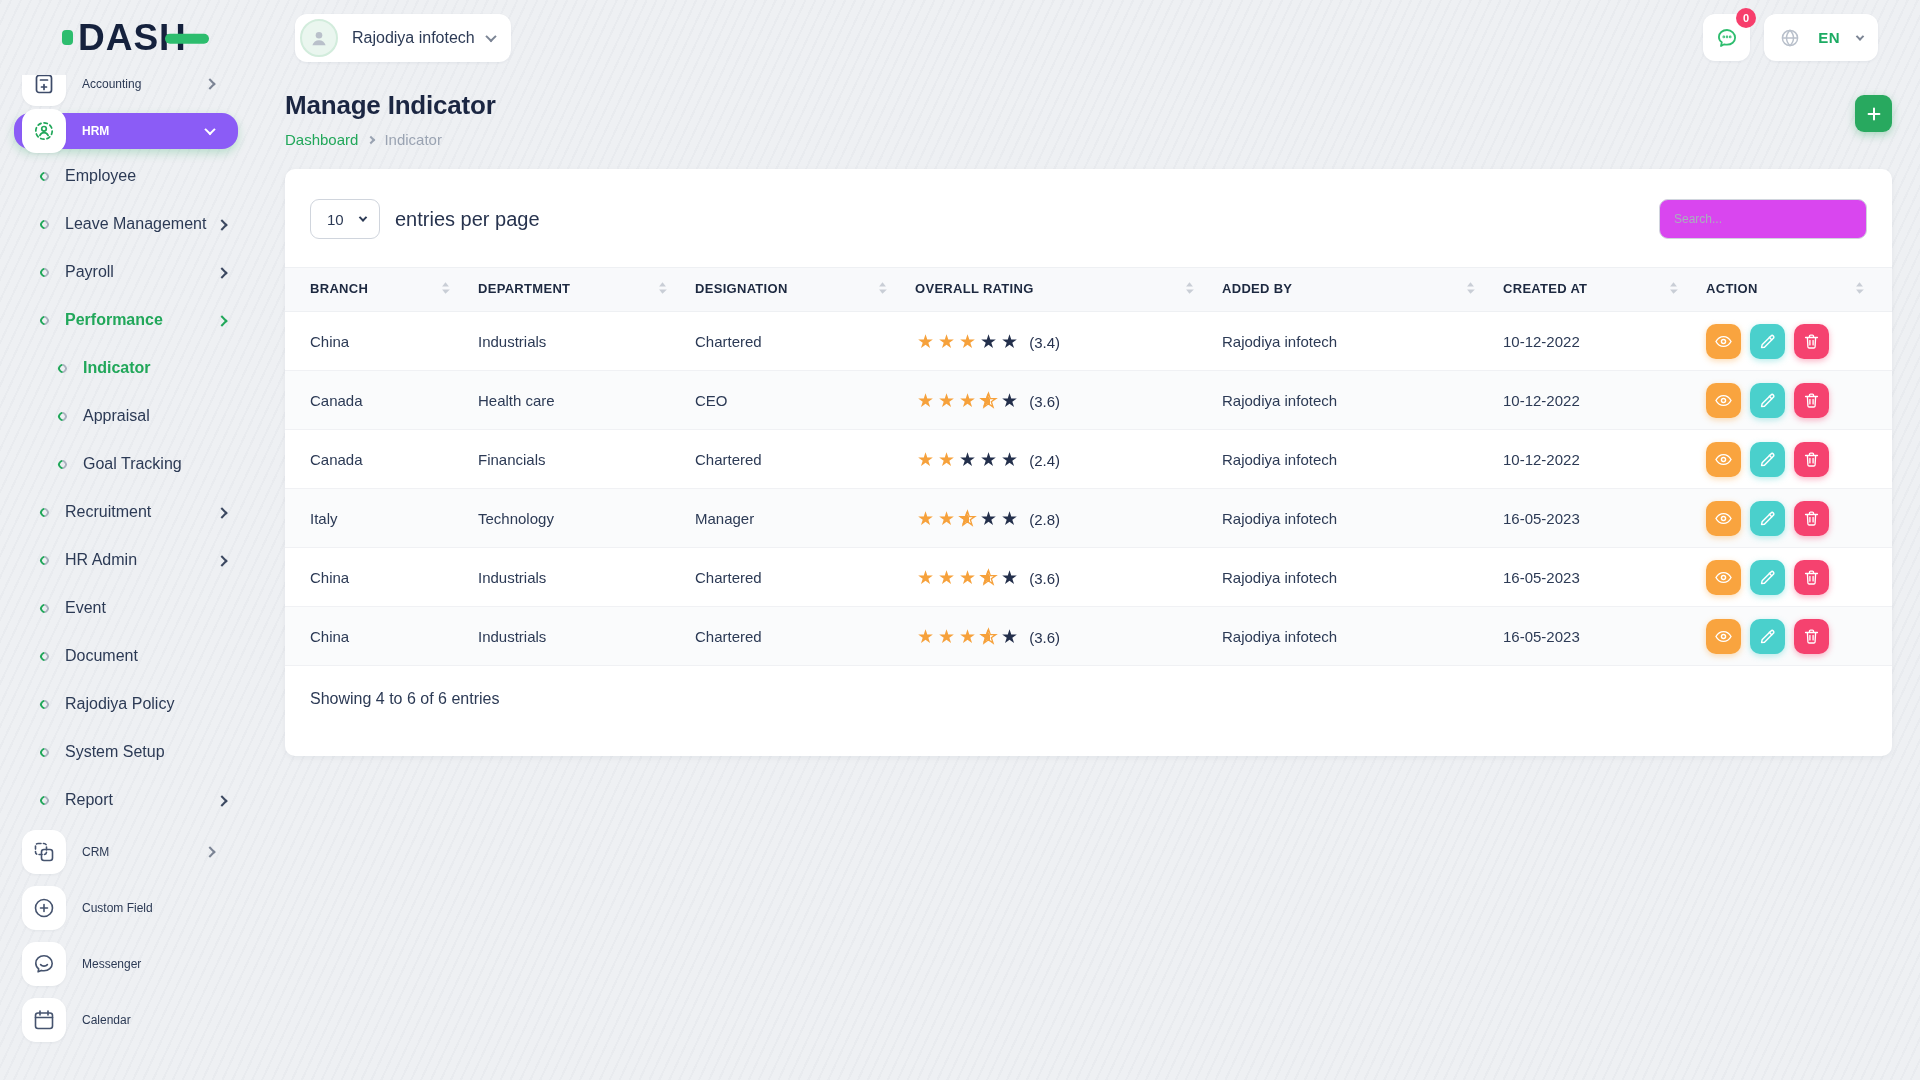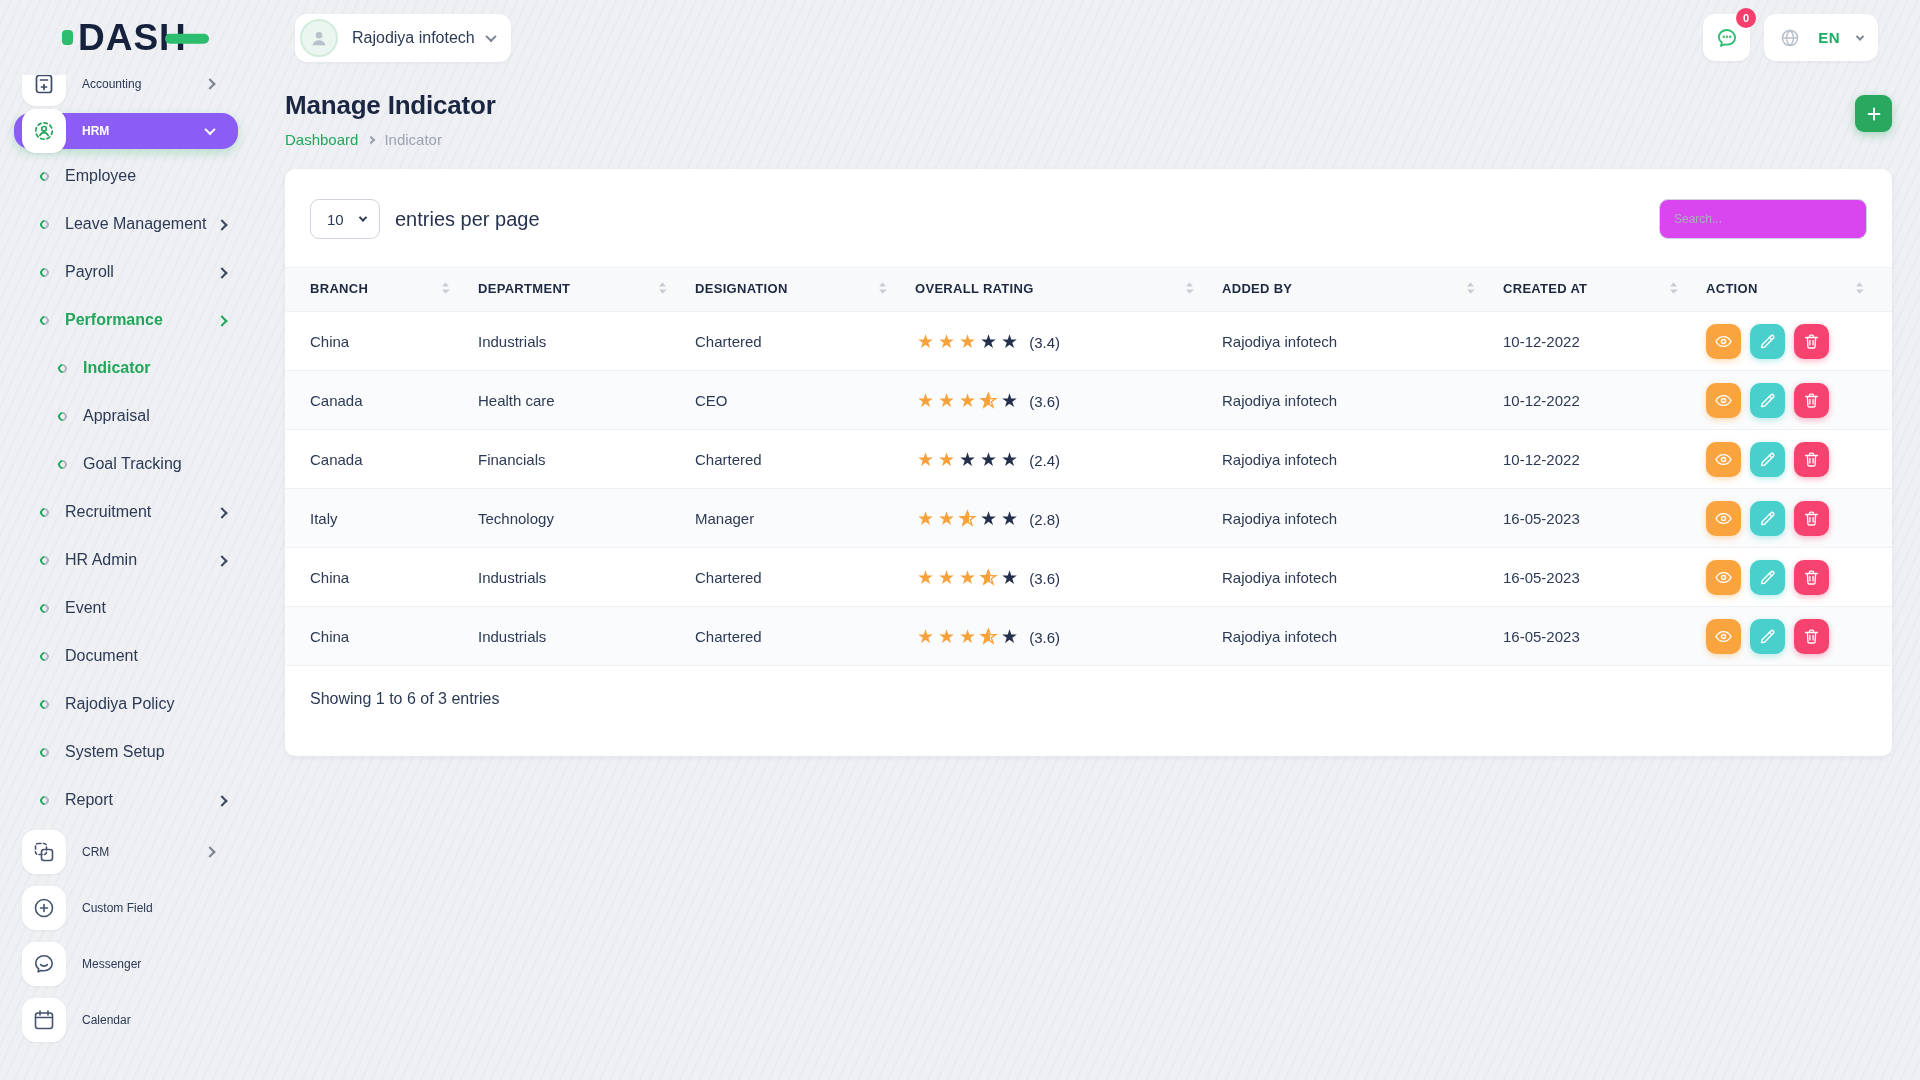--- a/index.html
+++ b/index.html
@@ -585,15 +585,15 @@
                   <svg viewBox="0 0 24 24" fill="none" stroke="#fff" stroke-width="1.7" stroke-linecap="round" stroke-linejoin="round">
                     <path d="M4.5 7h15M9.5 7V5.2c0-.7.5-1.2 1.2-1.2h2.6c.7 0 1.2.5 1.2 1.2V7M6.8 7l.7 11.8c.1.8.7 1.4 1.5 1.4h6c.8 0 1.4-.6 1.5-1.4L17.2 7"></path>
                     <path d="M10 10.5v5.8M14 10.5v5.8"></path>
                   </svg>
                 </span>
               </button></td>
           </tr>
         </tbody>
     </table>
 
-    <div class="table-footer">Showing 1 to 6 of 3 entries</div>
+    <div class="table-footer">Showing 4 to 6 of 6 entries</div>
   </section>
 </main>
 
 </body></html>

